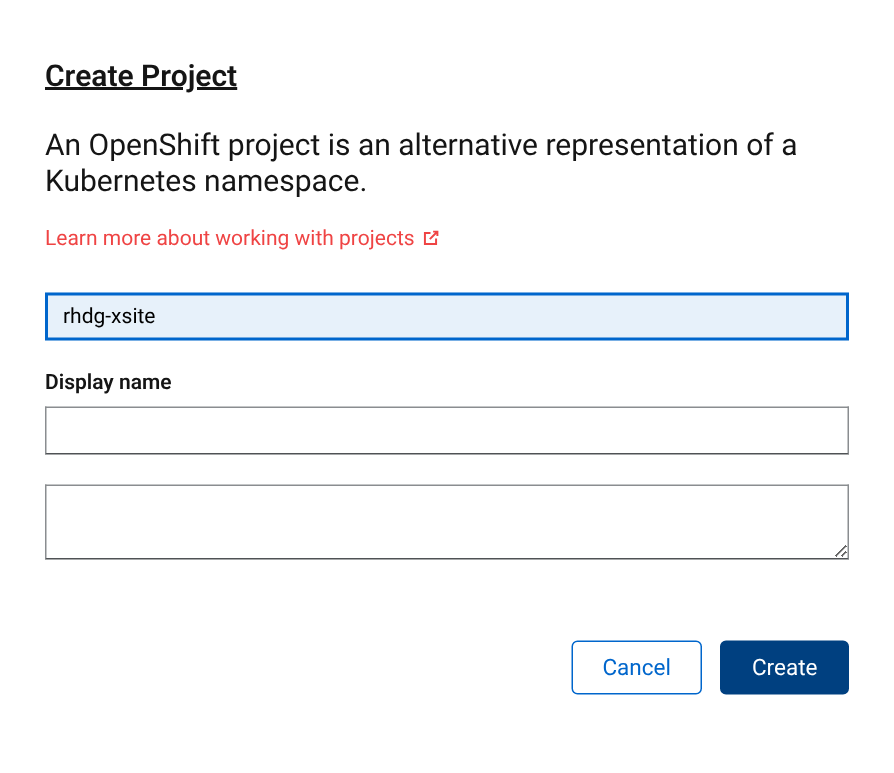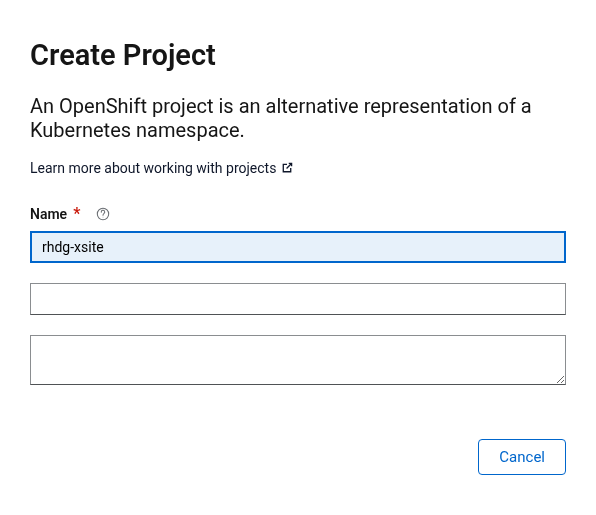--- a/index.html
+++ b/index.html
@@ -9,32 +9,33 @@
     }
     body {
       font-family: -apple-system, BlinkMacSystemFont, "Segoe UI", Roboto, "Helvetica Neue", Arial, sans-serif;
       background: #fff;
       width: 596px;
       height: 515px;
       padding: 30px;
       color: #151515;
     }
     .title {
-      font-size: 29px;
+      font-size: 20px;
       font-weight: 600;
       margin-bottom: 22px;
       margin-top: 8px;
+      text-decoration: underline;
     }
     .description {
       font-size: 20px;
       color: #151515;
       margin-bottom: 16px;
     }
     .link {
-      color: #0f172a;
+      color: #ef4444;
       font-size: 14px;
       text-decoration: none;
       display: inline-flex;
       align-items: center;
       gap: 4px;
       margin-bottom: 28px;
     }
     .external-icon {
       width: 14px;
       height: 14px;
@@ -128,40 +129,33 @@
   <span>Learn more about working with projects</span>
   <span class="external-icon">
     <svg viewBox="0 0 16 16" fill="currentColor">
       <path d="M10 2h4v4h-1.5V4.56L8.03 9.03 6.97 7.97 11.44 3.5H10V2z"></path>
       <path d="M3 3h5v1.5H4.5v7h7V8H13v5H3V3z"></path>
     </svg>
   </span>
 </a>
 
 <div class="form-group">
-  <div class="label-row">
-    <label class="label">Name</label>
-    <span class="required">*</span>
-    <span class="help-icon">
-      <svg viewBox="0 0 16 16" fill="none" stroke="currentColor" stroke-width="1.2">
-        <circle cx="8" cy="8" r="6.5"></circle>
-        <path d="M6 6 a2 2 0 1 1 3 1.5 c-0.7 0.5 -1 1 -1 1.8" stroke-linecap="round"></path>
-        <circle cx="8" cy="11.5" r="0.5" fill="currentColor" stroke="none"></circle>
-      </svg>
-    </span>
-  </div>
   <input type="text" class="text-input focused" value="rhdg-xsite" style="">
 </div>
 
 <div class="form-group">
+  <div class="label-row">
+    <label class="label">Display name</label>
+  </div>
   <input type="text" class="text-input" value="" style="">
 </div>
 
 <div class="form-group">
   <textarea class="textarea" style=""></textarea>
 </div>
 
 <div class="button-row">
   <button class="btn btn-secondary">Cancel</button>
+  <button class="btn btn-primary">Create</button>
 </div>
 
 
 
 
 </body></html>

